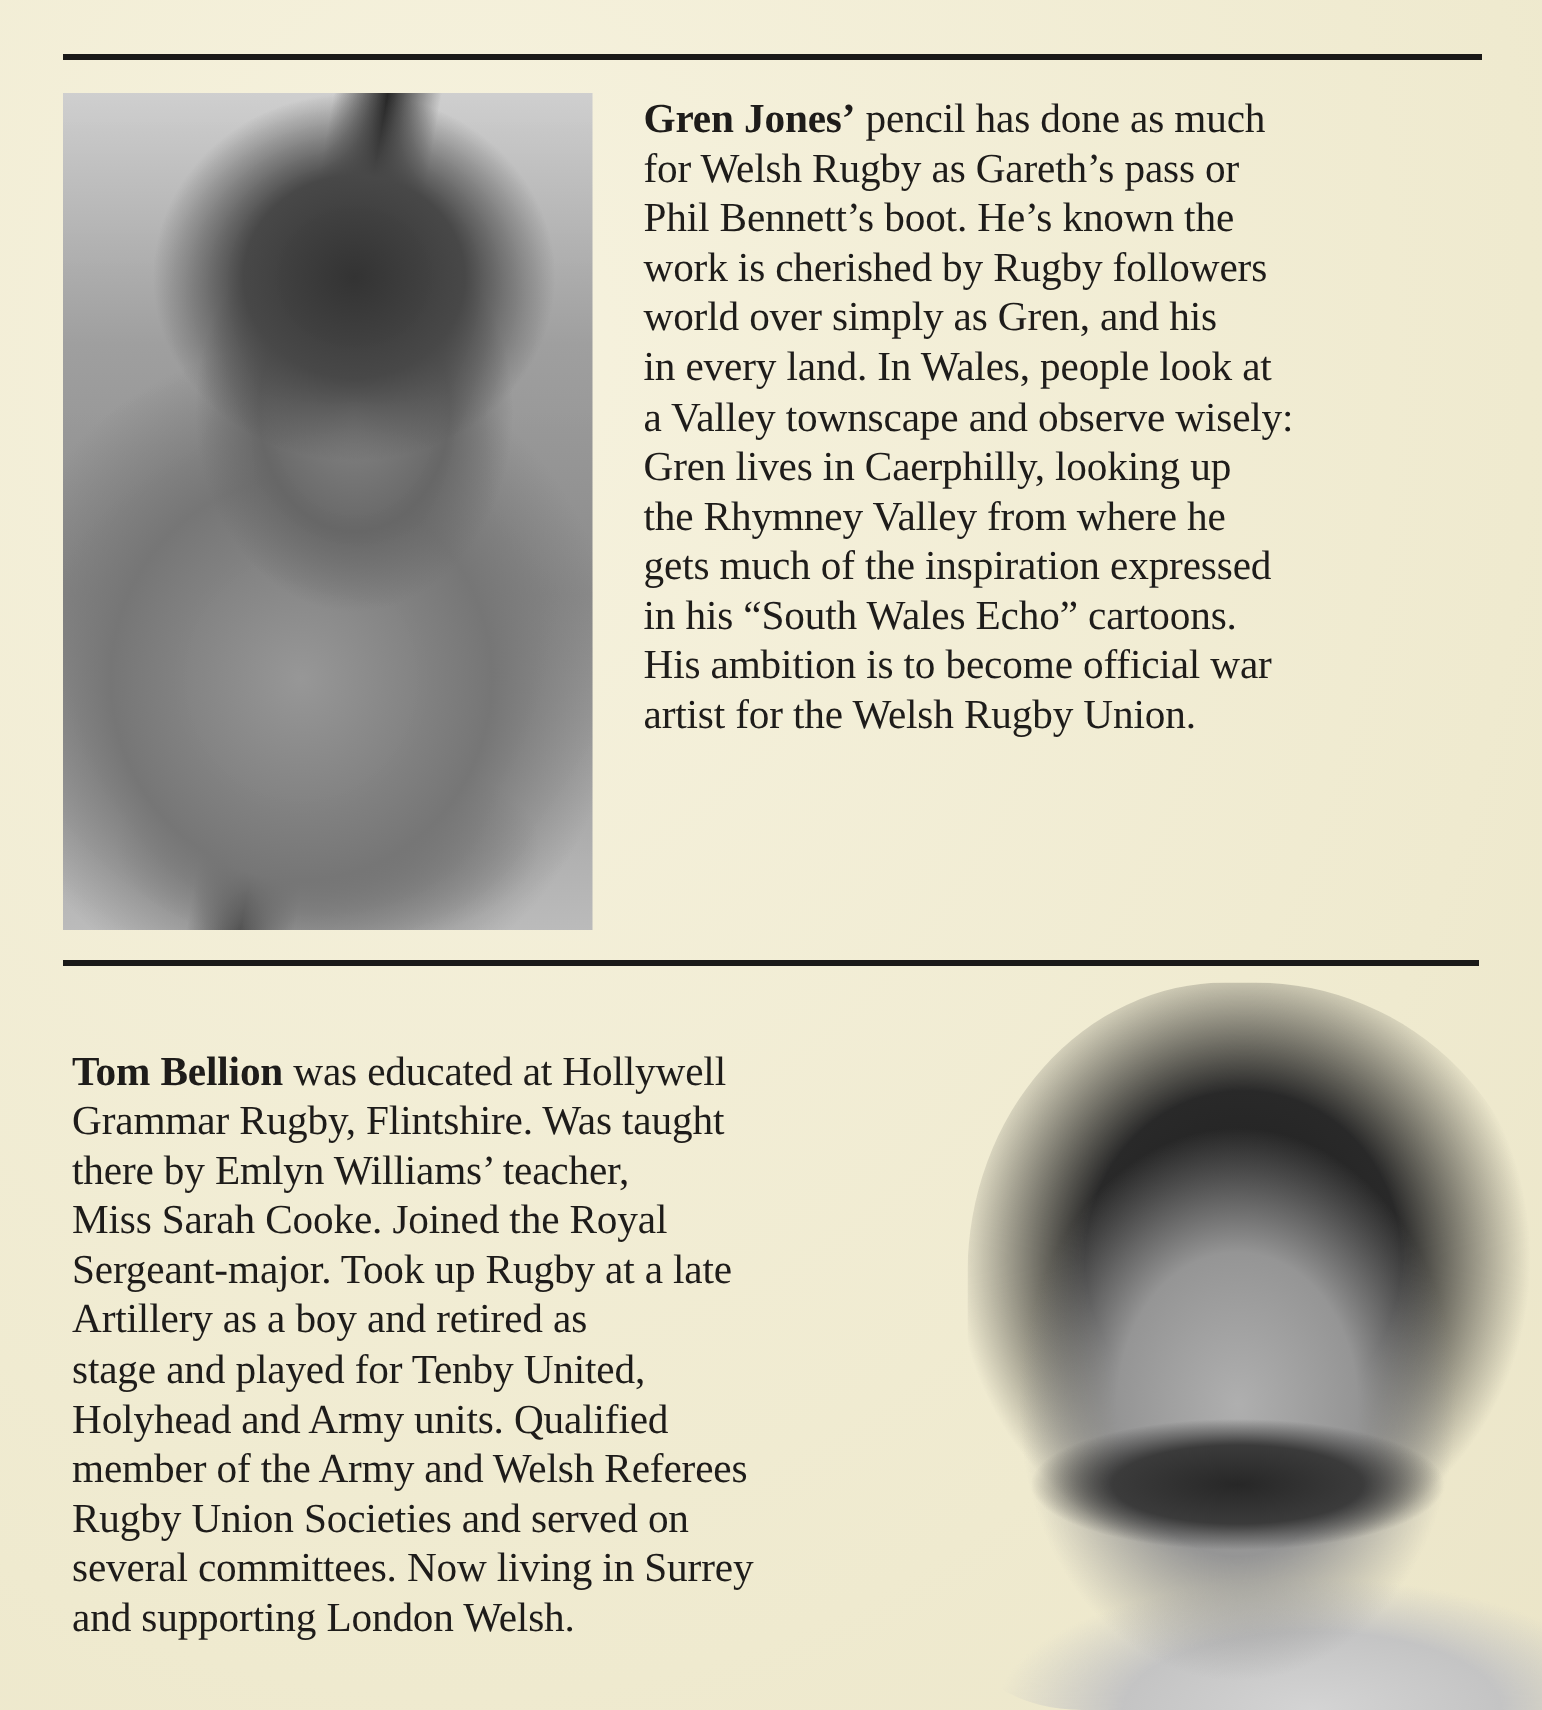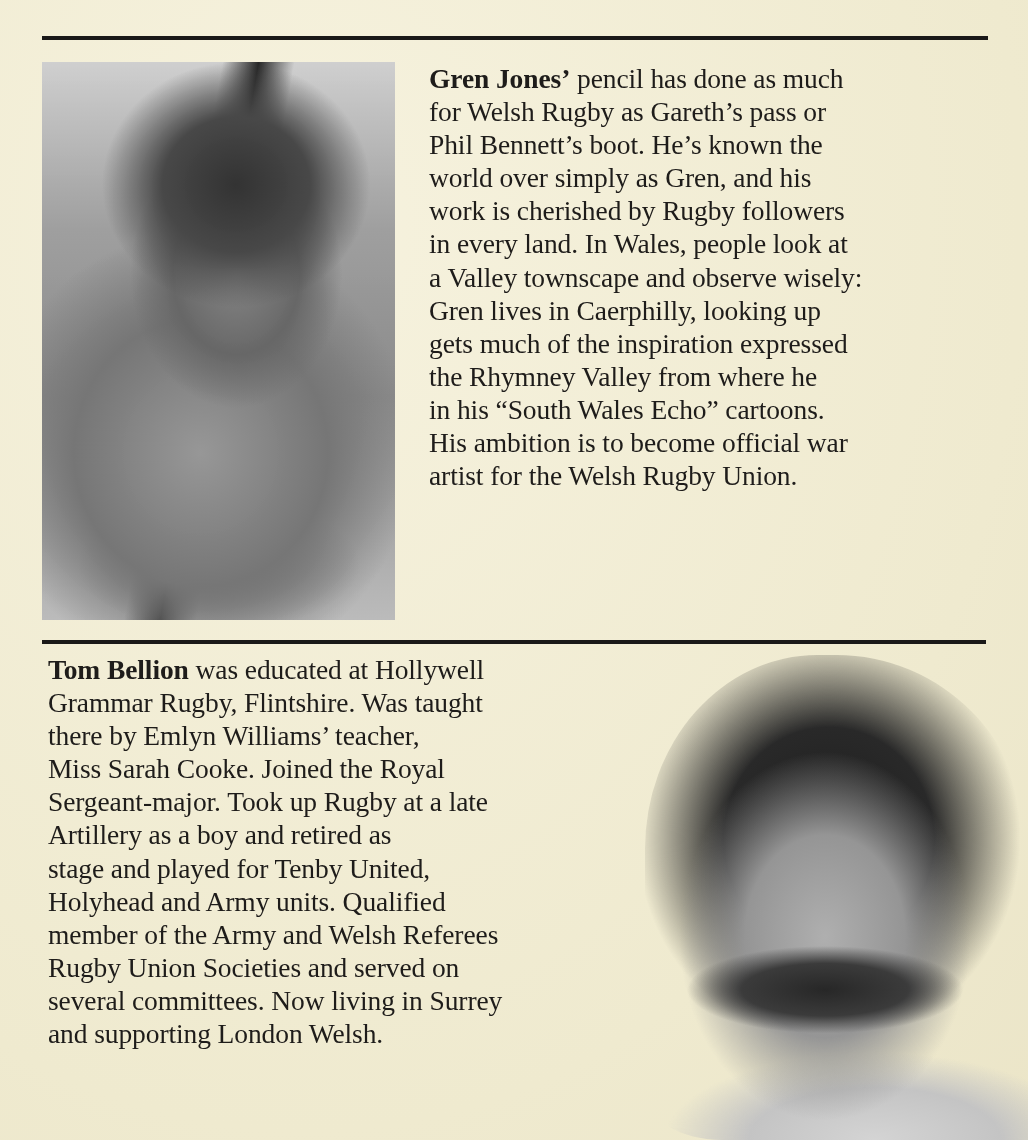--- a/index.html
+++ b/index.html
@@ -33,40 +33,40 @@
       radial-gradient(ellipse 50% 42% at 48% 38%, #1f1d1b 0%, #2c2926 55%, rgba(40,38,35,0) 100%),
       radial-gradient(ellipse 55% 18% at 60% 100%, #d8d4c8 0%, #c9c4b7 60%, rgba(200,195,182,0) 100%);
     border-radius: 45% 50% 8% 20% / 40% 40% 0% 10%;
     filter: grayscale(1);
   }
 
   .bio { position: absolute; font-size: 27.5px; line-height: 30.1px; letter-spacing: -0.1px; }
   .bio p { margin: 3px; white-space: nowrap; }
   .bio b { font-weight: bold; }
   .bio1 { left: 426px; top: 61px; }
-  .bio2 { left: 45px; top: 652px; }
+  .bio2 { left: 45px; top: 696px; }
 </style>
 </head>
 <body>
 
 <div class="rule top"></div>
 
 <div class="photo1" role="img" title="Black and white photo of Gren Jones holding a pencil"></div>
 
 <div class="bio bio1">
   <p><b>Gren Jones’</b><span> pencil has done as much</span></p>
   <p>for Welsh Rugby as Gareth’s pass or</p>
   <p>Phil Bennett’s boot. He’s known the</p>
+  <p>work is cherished by Rugby followers</p>
   <p>world over simply as Gren, and his</p>
-  <p>work is cherished by Rugby followers</p>
   <p>in every land. In Wales, people look at</p>
   <p>a Valley townscape and observe wisely:</p>
   <p>Gren lives in Caerphilly, looking up</p>
+  <p>the Rhymney Valley from where he</p>
   <p>gets much of the inspiration expressed</p>
-  <p>the Rhymney Valley from where he</p>
   <p>in his “South Wales Echo” cartoons.</p>
   <p>His ambition is to become official war</p>
   <p>artist for the Welsh Rugby Union.</p>
 </div>
 
 <div class="rule mid"></div>
 
 <div class="bio bio2">
   <p><b>Tom Bellion</b><span> was educated at Hollywell</span></p>
   <p>Grammar Rugby, Flintshire. Was taught</p>

